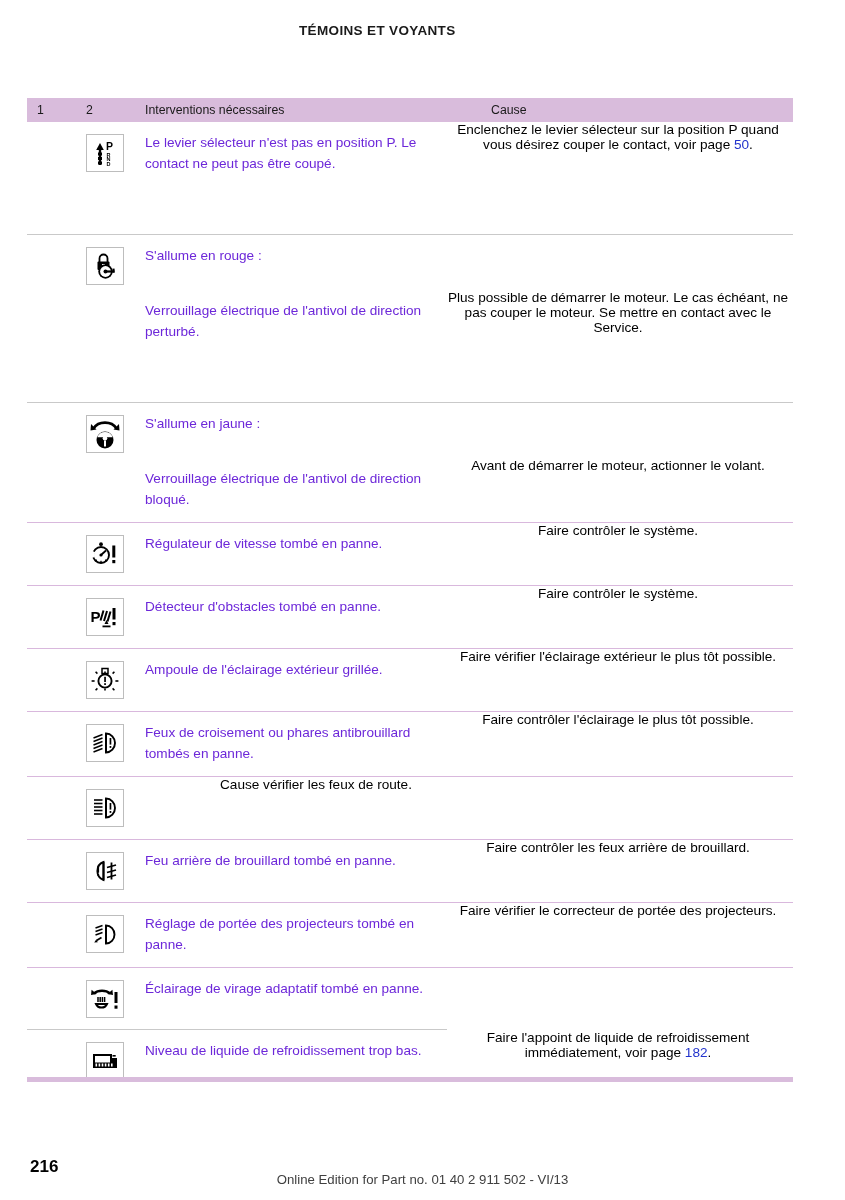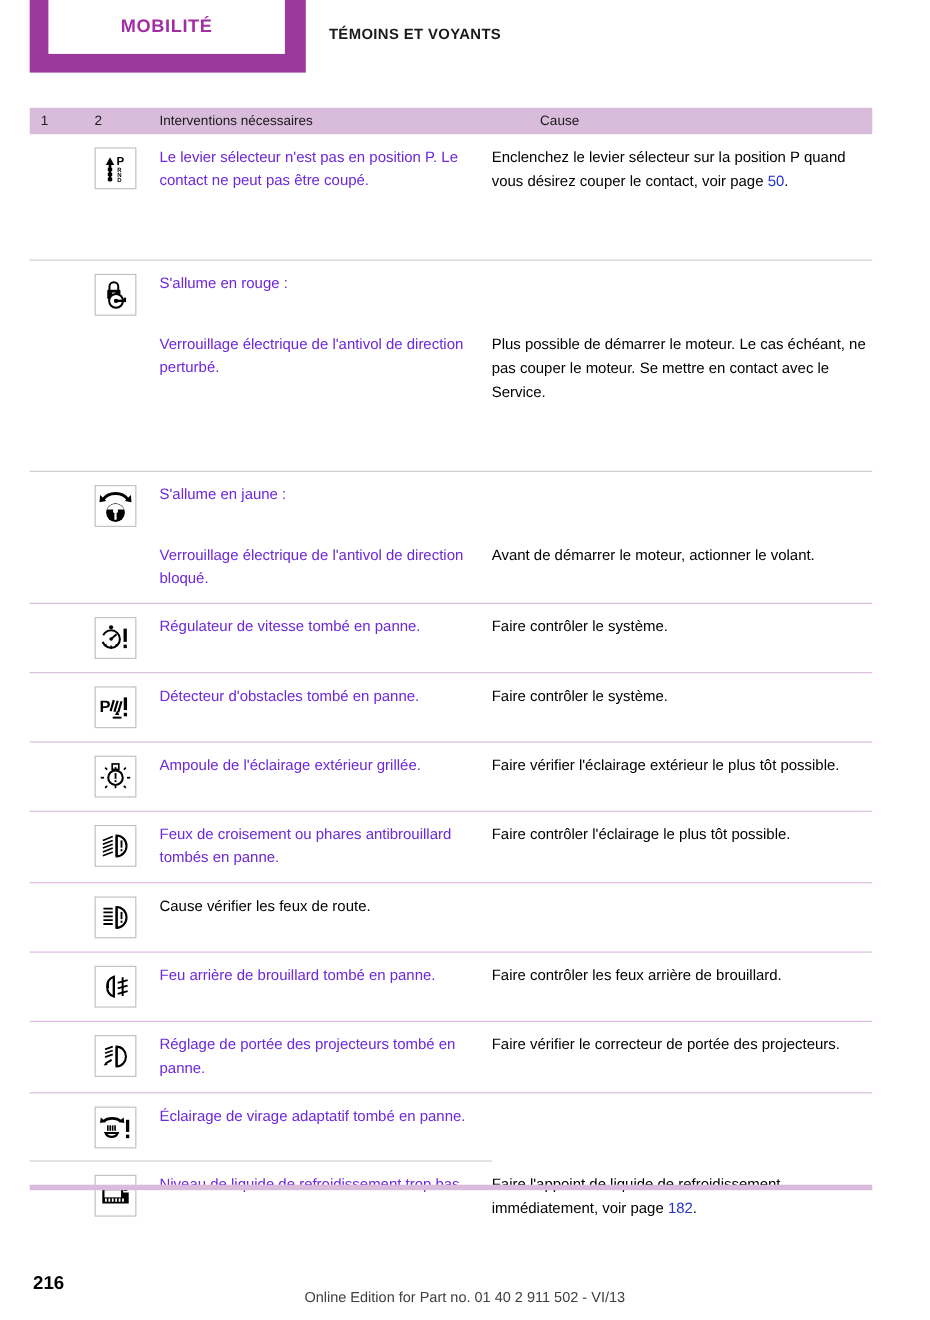--- a/index.html
+++ b/index.html
@@ -107,26 +107,27 @@
     width: 302px;
     padding-top: 11px;
     padding-right: 16px;
     box-sizing: border-box;
     font-size: 13.6px;
     line-height: 20.5px;
     color: #6d28d9;
   }
   .cell-interv {
     width: 346px;
-    padding-top: 10px;
+    padding-top: 0;
     padding-right: 4px;
     box-sizing: border-box;
     font-size: 13.6px;
-    line-height: 22px;
+    line-height: 15px;
     color: #000;
+    text-align: center;
   }
   .pad-b { padding-bottom: 12px; }
 
   .pageref { color: #2233cc; }
 
   .icon-box {
     width: 38px;
     height: 38px;
     border: 1px solid #bdbdbd;
     background: #fff;
@@ -162,25 +163,20 @@
     width: 845px;
     text-align: center;
     font-size: 13.2px;
     color: #404040;
   }
 </style>
 </head>
 <body>
 
 <div class="header">
-  <div class="chapter-tab">
-    <div class="chapter-tab-inner">
-      <span class="chapter-tab-label">MOBILITÉ</span>
-    </div>
-  </div>
   <div class="section-title">TÉMOINS ET VOYANTS</div>
 </div>
 
 <div class="table">
 
   <div class="thead">
     <div class="th col-1">1</div>
     <div class="th col-2">2</div>
     <div class="th col-i">Interventions nécessaires</div>
     <div class="th col-c">Cause</div>

